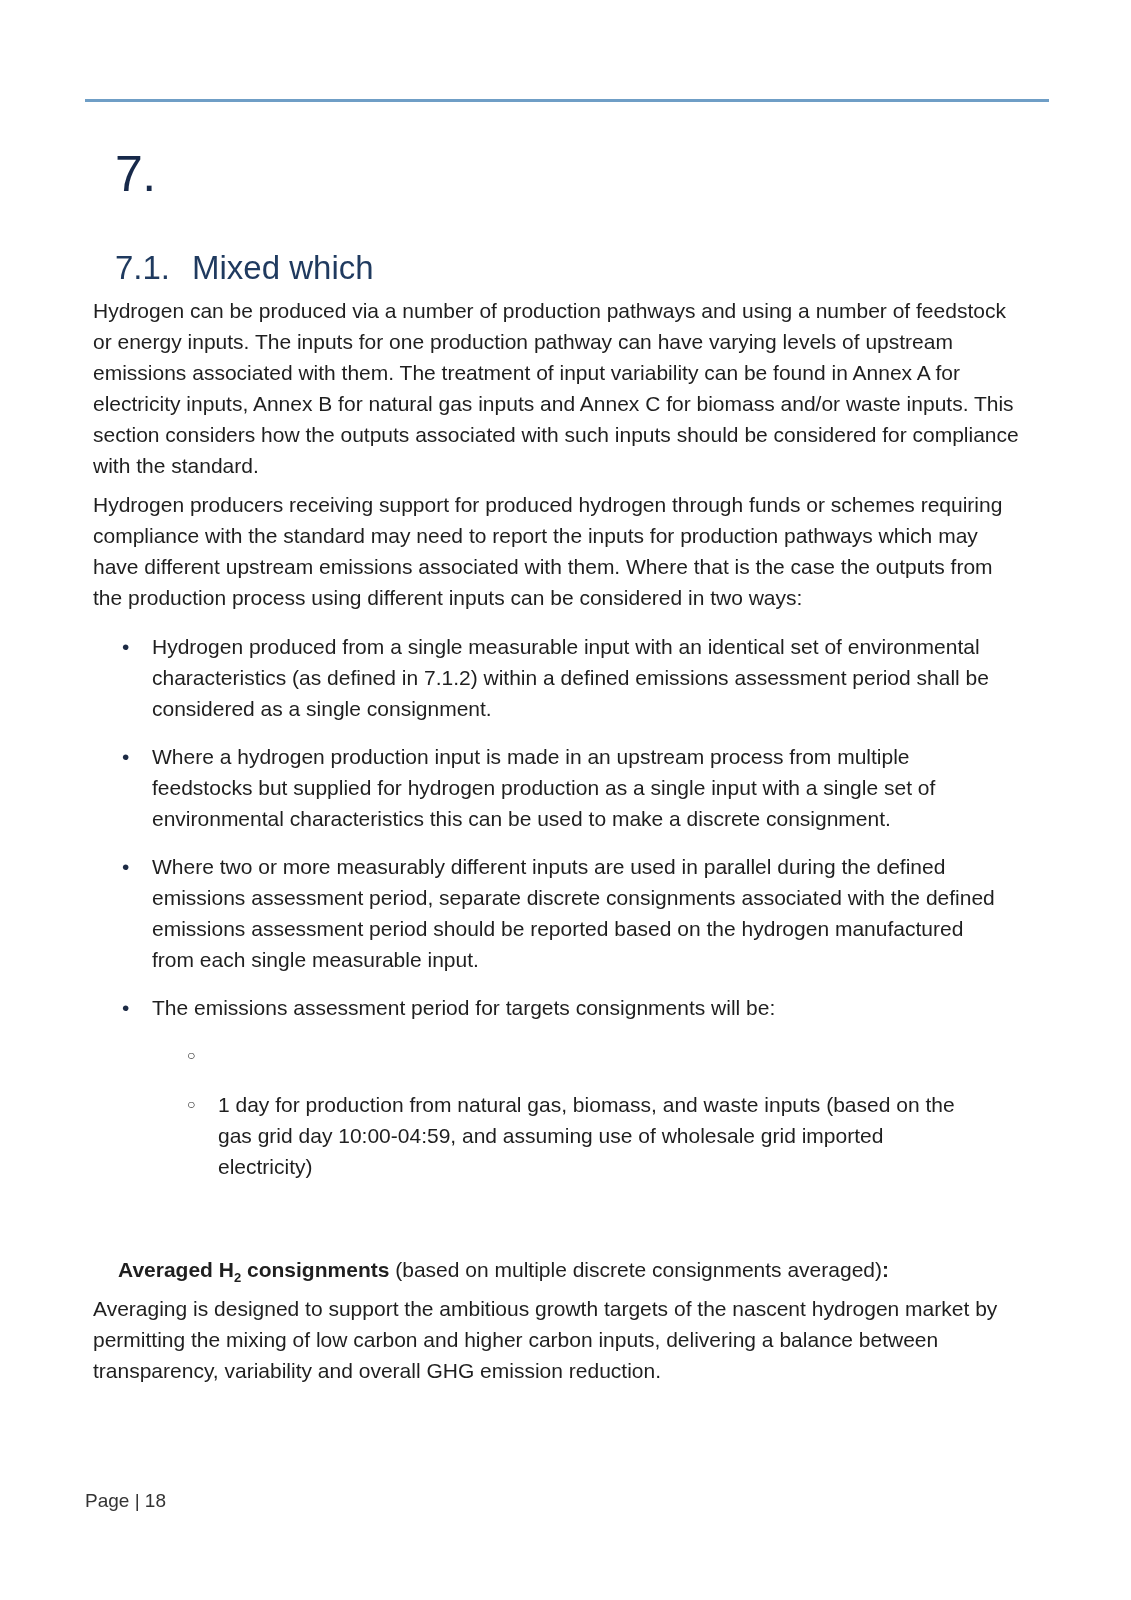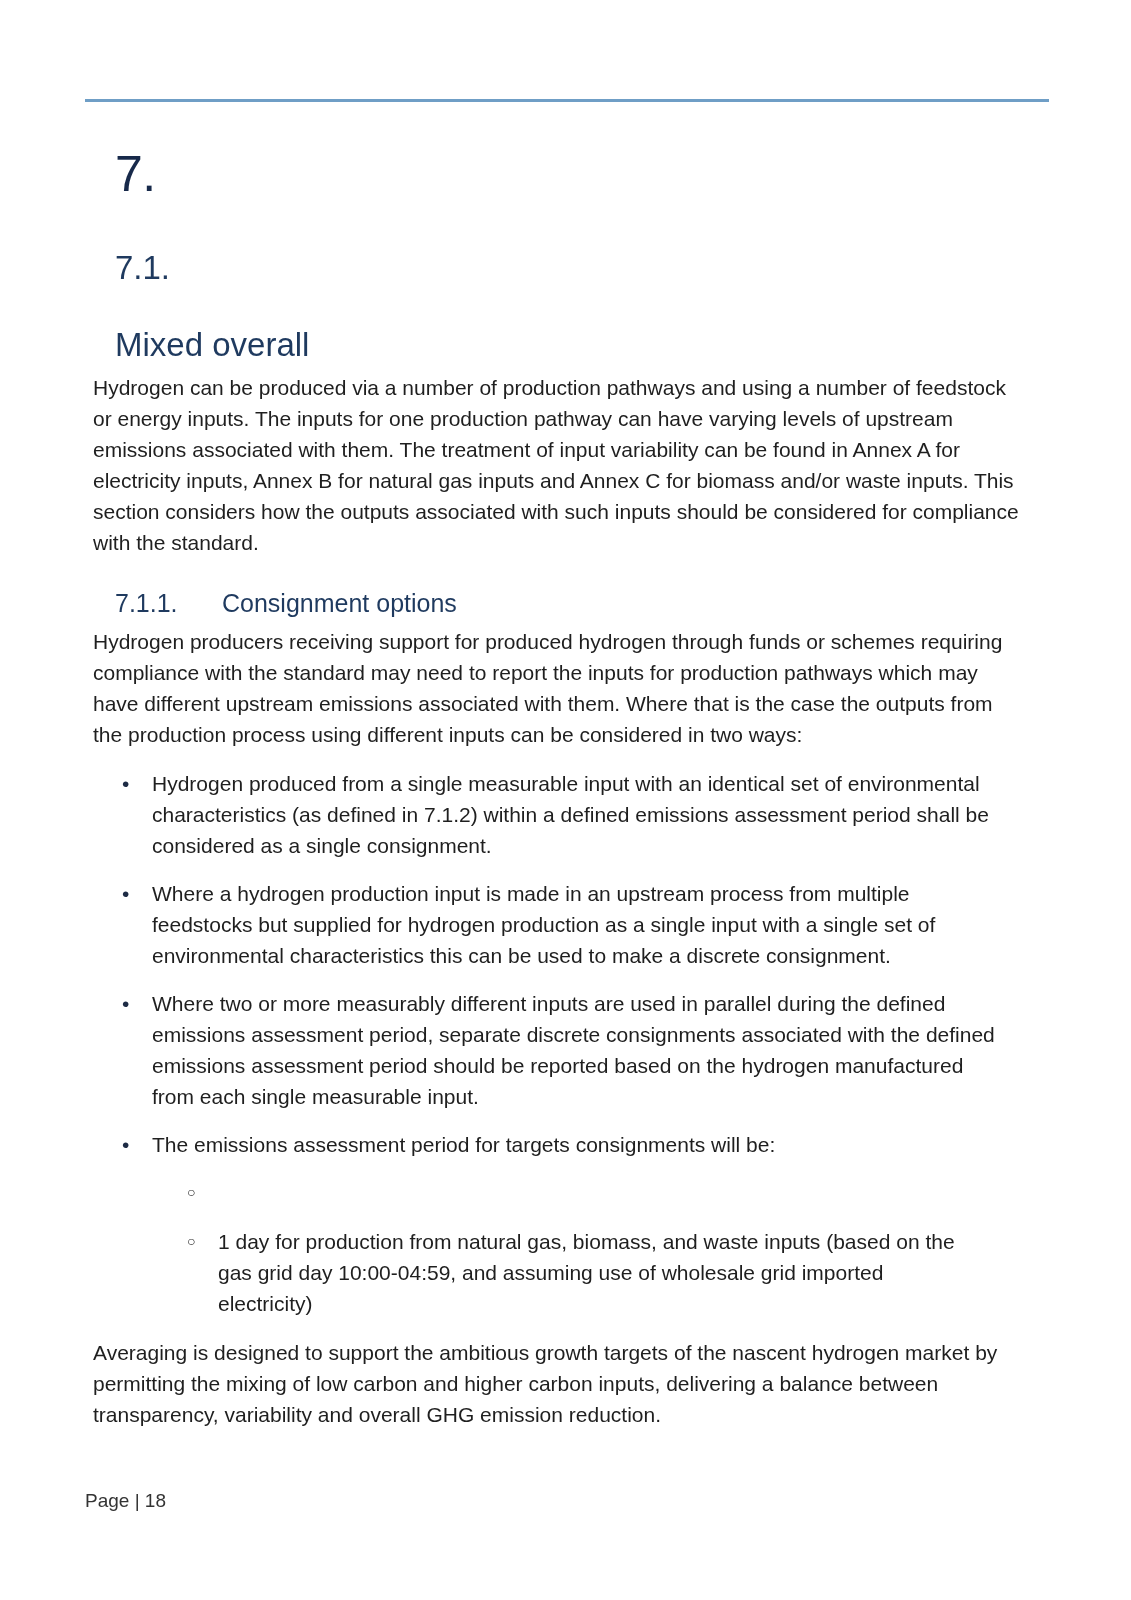--- a/index.html
+++ b/index.html
@@ -35,21 +35,20 @@
     display: flex;
   }
   .h1 .num { flex: 0 0 75px; }
   .h2 {
     margin: 47px 0 0 30px;
     font-size: 33px;
     line-height: 1.15;
     font-weight: 400;
     color: #1f3a5f;
     display: flex;
-    flex-direction: column;
   }
   .h2 .num { flex: 0 0 77px; }
   .h3 {
     margin: 30px 0 0 30px;
     font-size: 25px;
     line-height: 1.2;
     font-weight: 400;
     color: #1f3a5f;
     display: flex;
   }
@@ -109,29 +108,25 @@
   <div class="content">
 
     <div class="top-rule"></div>
 
     <div class="h1">
       <span class="num">7.</span>
     </div>
 
     <div class="h2">
       <span class="num">7.1.</span>
-      <span>Mixed overall</span>
+      <span>Mixed which</span>
     </div>
 
     <p class="body-text para para-1">Hydrogen can be produced via a number of production pathways and using a number of feedstock or energy inputs. The inputs for one production pathway can have varying levels of upstream emissions associated with them. The treatment of input variability can be found in Annex A for electricity inputs, Annex B for natural gas inputs and Annex C for biomass and/or waste inputs. This section considers how the outputs associated with such inputs should be considered for compliance with the standard.</p>
 
-    <div class="h3">
-      <span class="num">7.1.1.</span>
-      <span>Consignment options</span>
-    </div>
 
     <p class="body-text para para-2">Hydrogen producers receiving support for produced hydrogen through funds or schemes requiring compliance with the standard may need to report the inputs for production pathways which may have different upstream emissions associated with them. Where that is the case the outputs from the production process using different inputs can be considered in two ways:</p>
 
 
     <div class="bullet-list body-text">
       <div class="bullet-item">
         <span class="marker">•</span>
         <span>Hydrogen produced from a single measurable input with an identical set of environmental characteristics (as defined in 7.1.2) within a defined emissions assessment period shall be considered as a single consignment.</span>
       </div>
       <div class="bullet-item">
@@ -150,19 +145,22 @@
         <div class="sub-item">
           <span class="marker">○</span>
         </div>
         <div class="sub-item">
           <span class="marker">○</span>
           <span>1 day for production from natural gas, biomass, and waste inputs (based on the gas grid day 10:00-04:59, and assuming use of wholesale grid imported electricity)</span>
         </div>
       </div>
     </div>
 
+    <div class="consign-heading averaged">
+      <span class="b">Averaged H</span><sub class="b">2</sub><span class="b"> consignments</span><span> (based on multiple discrete consignments averaged)</span><span class="b">:</span>
+    </div>
 
     <p class="body-text para para-3">Averaging is designed to support the ambitious growth targets of the nascent hydrogen market by permitting the mixing of low carbon and higher carbon inputs, delivering a balance between transparency, variability and overall GHG emission reduction.</p>
 
   </div>
 
   <div class="footer">Page | 18</div>
 </div>
 
 </body></html>

